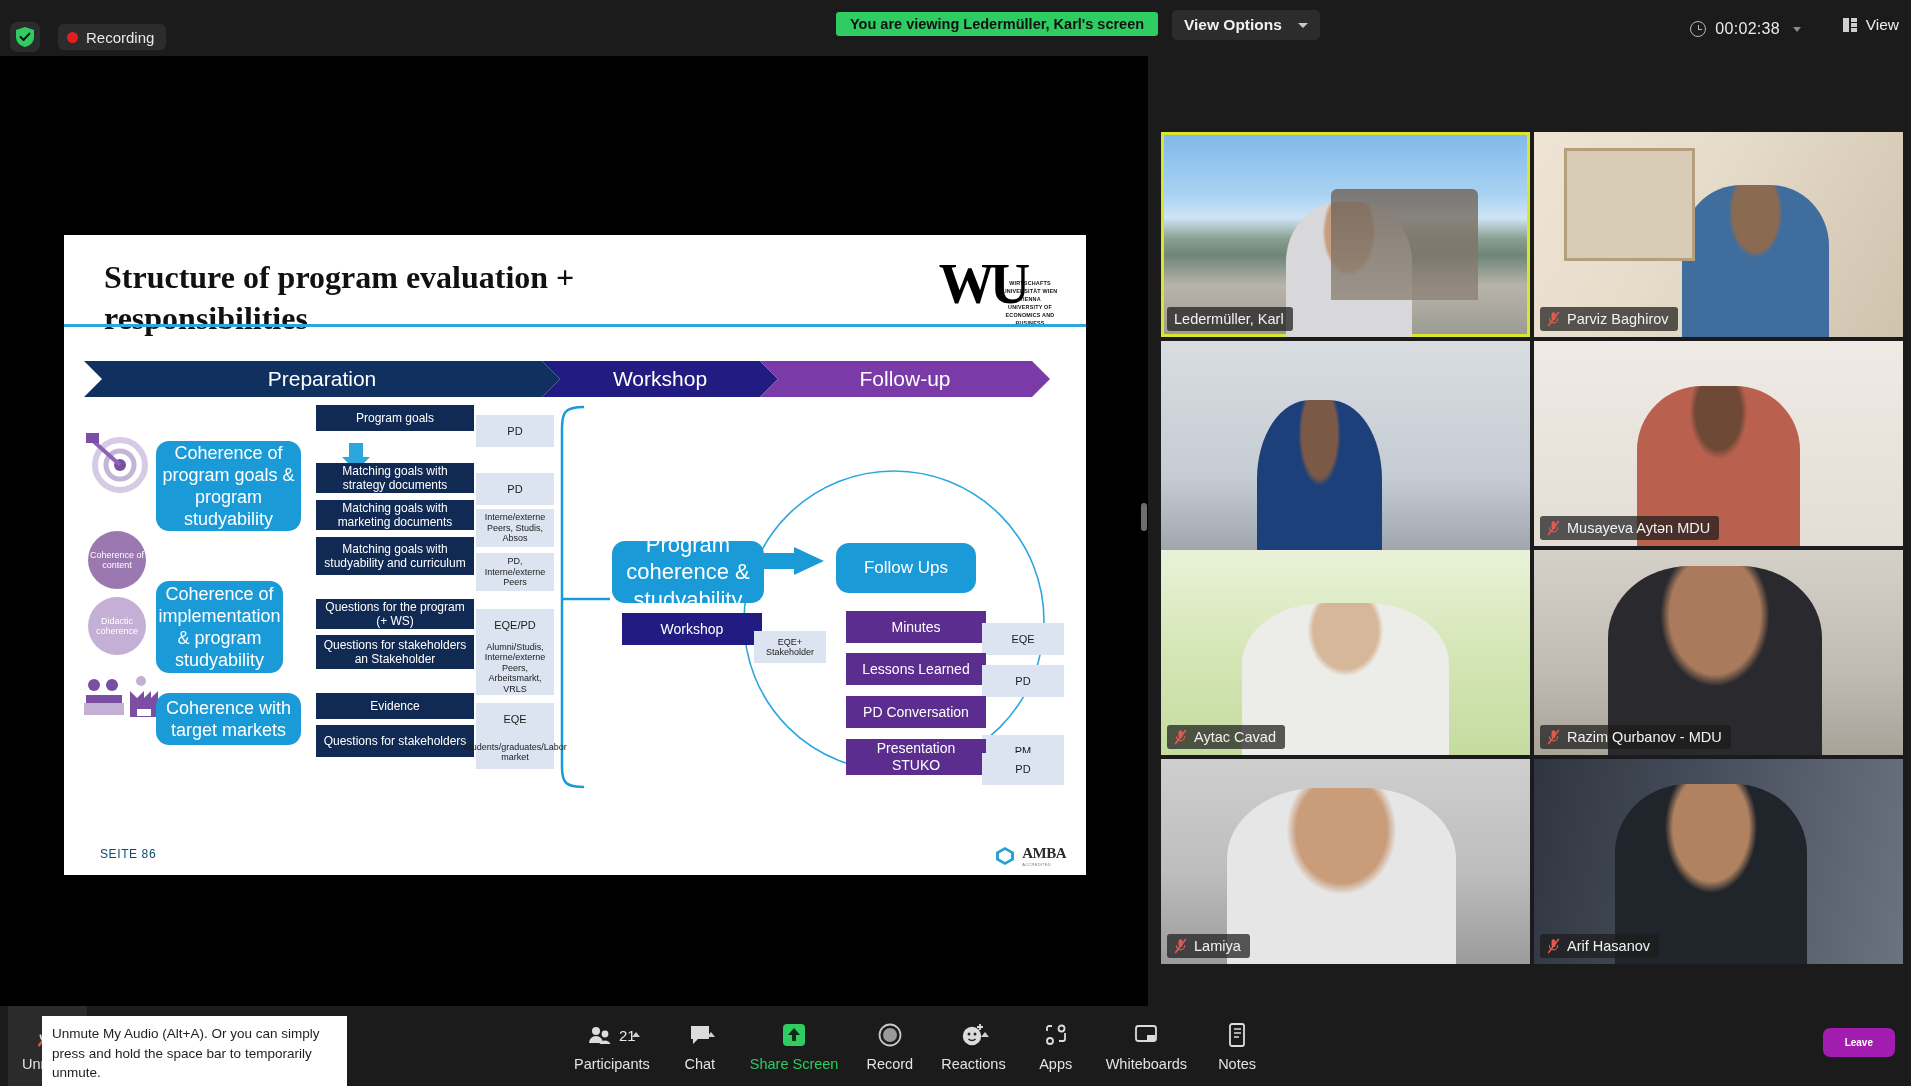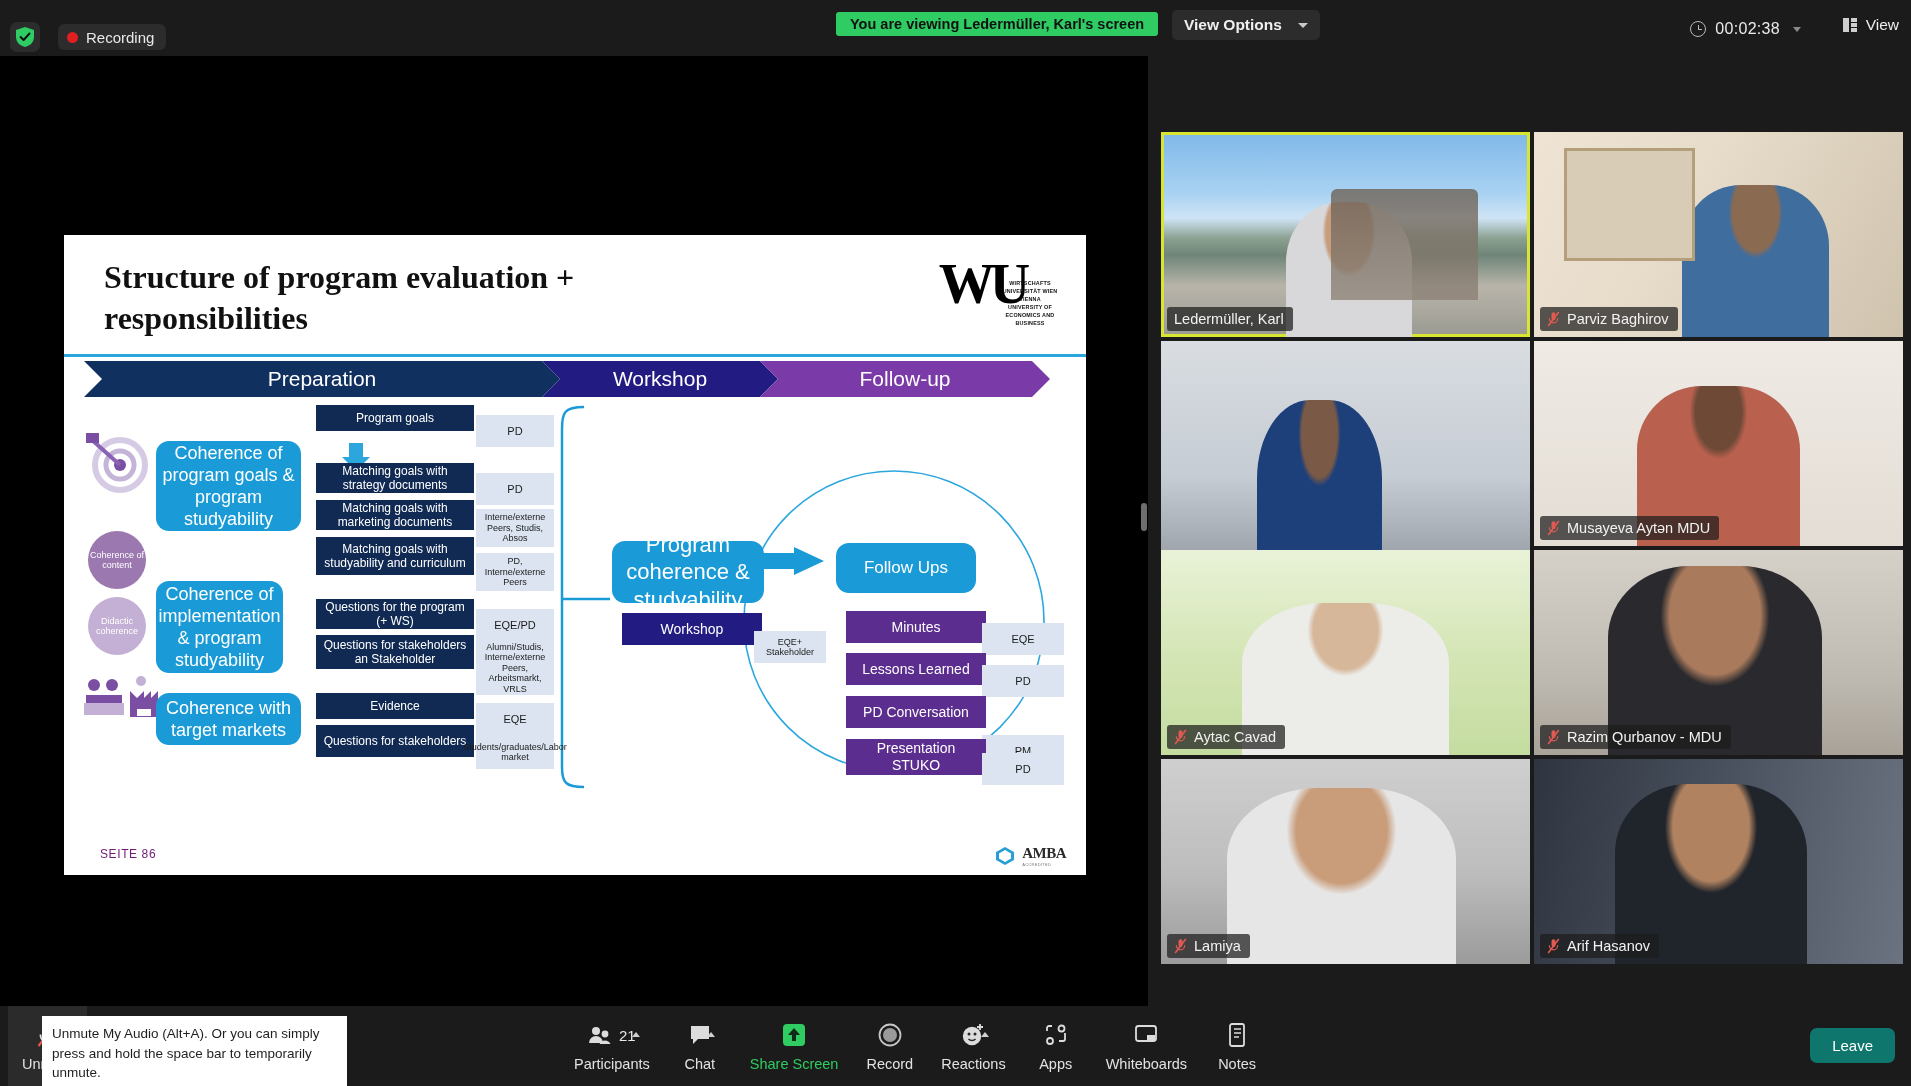--- a/index.html
+++ b/index.html
@@ -63,21 +63,21 @@
   .view-ico .s2 { left:8px; top:5px; width:6px; height:4px; }
   .view-ico .s3 { left:8px; top:10px; width:6px; height:4px; }
   .view-btn span { color: #ededed; font-size: 15.5px; }
 
   
   .stage { position: absolute; left: 0px; top: 56px; width: 1148px; height: 950px; background: #000; }
   .slide {
     position: absolute; left: 64px; top: 179px; width: 1022px; height: 640px;
     background: #ffffff; overflow: hidden;
   }
-  .slide-head { position: relative; height: 122px; }
+  .slide-head { position: relative; height: 92px; }
   .slide-title {
     position: absolute; left: 40px; top: 22px; width: 660px;
     font-family: "Liberation Serif", serif; font-weight: bold;
     font-size: 32px; line-height: 1.28; color: #111;
   }
   .wu-logo { position: absolute; right: 28px; top: 22px; width: 152px; height: 78px; text-align: center; }
   .wu-mark { font-family: "Liberation Serif", serif; font-weight: bold; font-size: 56px;
              line-height: 54px; color: #000; letter-spacing: -5px; }
   .wu-sub { position:absolute; left: 96px; top: 22px; font-size: 5.4px; line-height: 8px;
             color: #111; font-weight: bold; letter-spacing: .2px; }
@@ -112,21 +112,21 @@
   }
   .ltag.tiny { font-size: 9px; }
   .purple {
     position: absolute; background: #5b2d8e; color: #fff; font-size: 14px; line-height: 1.2;
     display: flex; align-items: center; justify-content: center; text-align: center; padding: 2px 6px;
   }
 
   .circle-purple { position: absolute; border-radius: 50%; display:flex; align-items:center;
      justify-content:center; text-align:center; color:#fff; font-size: 9px; line-height: 1.15; }
 
-  .seite { position: absolute; left: 36px; bottom: 14px; color: #701a75; font-size: 12px; letter-spacing: .6px; }
+  .seite { position: absolute; left: 36px; bottom: 14px; color: #0c4a6e; font-size: 12px; letter-spacing: .6px; }
   .accred { position: absolute; right: 20px; bottom: 8px; display:flex; align-items:center; gap:6px; }
   .amba-txt { font-family:"Liberation Serif",serif; font-size: 15px; color:#2b2b2b; font-weight:bold; letter-spacing:-.5px;}
   .amba-sub { font-size: 4px; color:#777; letter-spacing:.3px; }
 
   .scroll-handle { position: absolute; left: 1141px; top: 503px; width: 6px; height: 28px;
                    background: #6e6e6e; border-radius: 3px; }
 
   
   .grid { position: absolute; left: 1157px; top: 125px; width: 742px; height: 840px; }
   .tile { position: absolute; background: #242424; overflow: hidden; }
@@ -177,22 +177,22 @@
   .tb-item { position: relative; display: flex; flex-direction: column; align-items: center;
              justify-content: center; height: 80px; min-width: 72px; padding: 0 14px; gap: 6px; }
   .tb-item .lbl { color: #e2e2e2; font-size: 14.5px; white-space: nowrap; }
   .tb-item.green .lbl { color: #2ecc62; }
   .tb-ico { height: 30px; display: flex; align-items: center; justify-content: center; position: relative; }
   .tb-caret { width: 0; height: 0; border-left: 4.5px solid transparent; border-right: 4.5px solid transparent;
               border-bottom: 5px solid #d0d0d0; position: absolute; right: -4px; top: 12px; }
   .tb-item.unmute { background: #2b2b2b; }
   .count { color: #e8e8e8; font-size: 15px; margin-left: 5px; }
 
-  .leave-btn { position: absolute; right: 16px; top: 22px; background: #0f766e; color: #fff;
-               font-size: 15px; font-weight: normal; border: none; border-radius: 7px;
+  .leave-btn { position: absolute; right: 16px; top: 22px; background: #a21caf; color: #fff;
+               font-size: 10px; font-weight: bold; border: none; border-radius: 7px;
                padding: 9px 22px; cursor: pointer; }
 
   .tooltip { position: absolute; left: 42px; top: 1016px; width: 305px; background: #fff; color: #1f1f1f;
              font-size: 13.5px; line-height: 1.45; padding: 8px 10px; z-index: 60; }
 </style>
 </head>
 <body>
 
 <div id="app">
 

